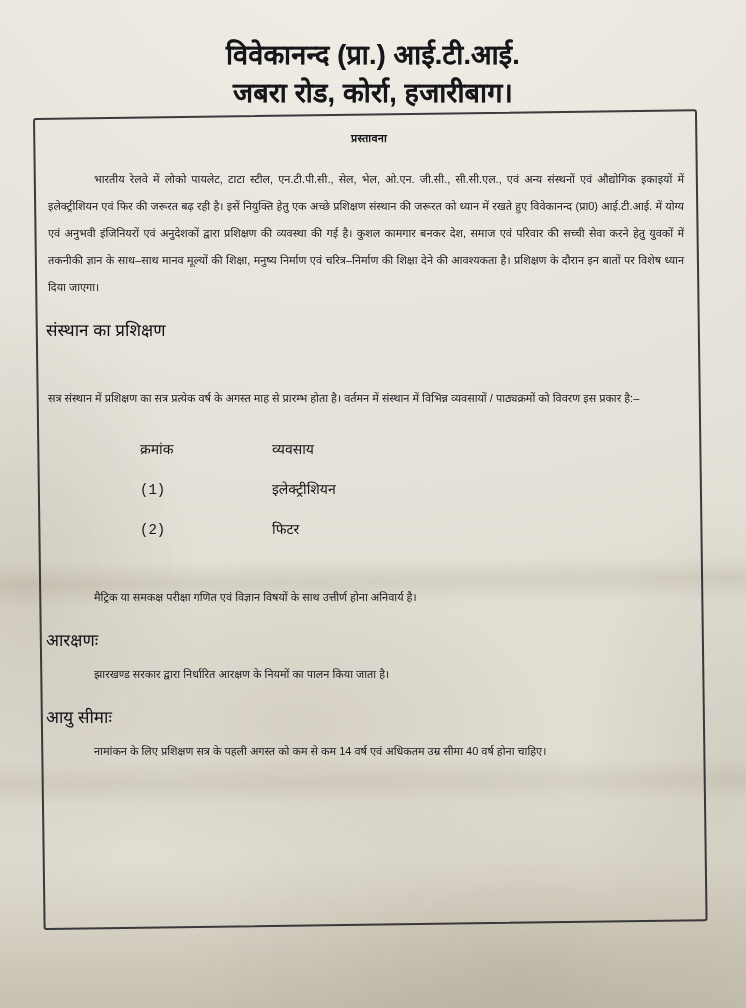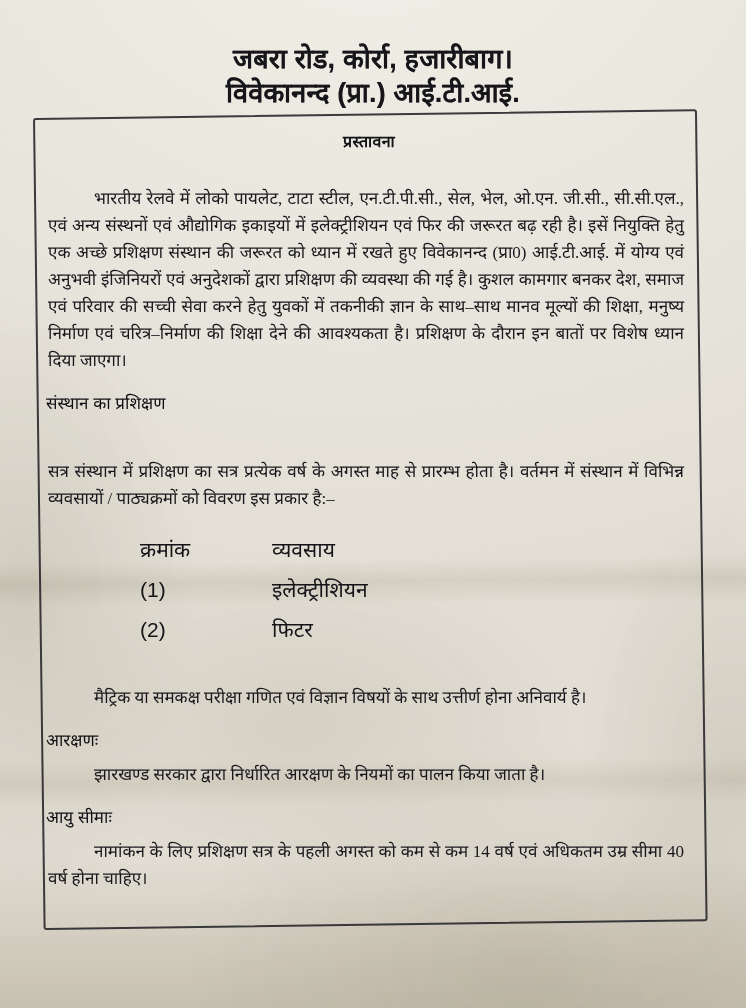--- a/index.html
+++ b/index.html
@@ -92,29 +92,29 @@
     position: absolute;
     left: 44px;
     top: 120px;
     width: 650px;
     height: 800px;
   }
 
   .section-title {
     font-family: "Liberation Sans", "DejaVu Sans", sans-serif;
     font-weight: 700;
-    font-size: 16px;
+    font-size: 11px;
     text-align: center;
-    margin: 10px 0 16px 0;
+    margin: 10px 0 4px 0;
     letter-spacing: 0.3px;
   }
 
   .para {
-    font-family: Liberation Serif, serif;
-    font-size: 17px;
+    font-family: Liberation Sans, sans-serif;
+    font-size: 11px;
     line-height: 27px;
     text-align: justify;
     text-justify: inter-word;
     margin: 0;
     padding: 0 10px 0 4px;
     color: #1a1a1e;
   }
   .para.indent { text-indent: 46px; }
 
   .heading {
@@ -127,22 +127,22 @@
   }
 
   .gap-sm { height: 10px; }
   .gap-md { height: 17px; }
   .gap-lg { height: 24px; }
 
   
   .trades {
     margin: 18px 0 0 0;
     padding-left: 96px;
-    font-family: Liberation Sans, sans-serif;
-    font-size: 21px;
+    font-family: Liberation Mono, monospace;
+    font-size: 14px;
   }
   .trades-row {
     display: flex;
     align-items: baseline;
     line-height: 40px;
   }
   .trades-col-no { width: 132px; flex: 0 0 132px; }
   .trades-col-name { flex: 1 1 auto; }
   .trades-head { font-weight: 400; }
 
@@ -153,22 +153,22 @@
 <body>
 
 <div class="page">
 
   <div class="paper-grain"></div>
   <div class="paper-crease crease-1"></div>
   <div class="paper-crease crease-2"></div>
   <div class="paper-shade-bottom"></div>
 
   <div class="letterhead">
+    <div class="line">विवेकानन्द (प्रा.) आई.टी.आई.</div>
     <div class="line second">जबरा रोड, कोर्रा, हजारीबाग।</div>
-    <div class="line">विवेकानन्द (प्रा.) आई.टी.आई.</div>
   </div>
 
   <div class="doc-box"></div>
 
   <div class="content">
 
     <div class="section-title">प्रस्तावना</div>
 
     <div class="gap-md"></div>
 

